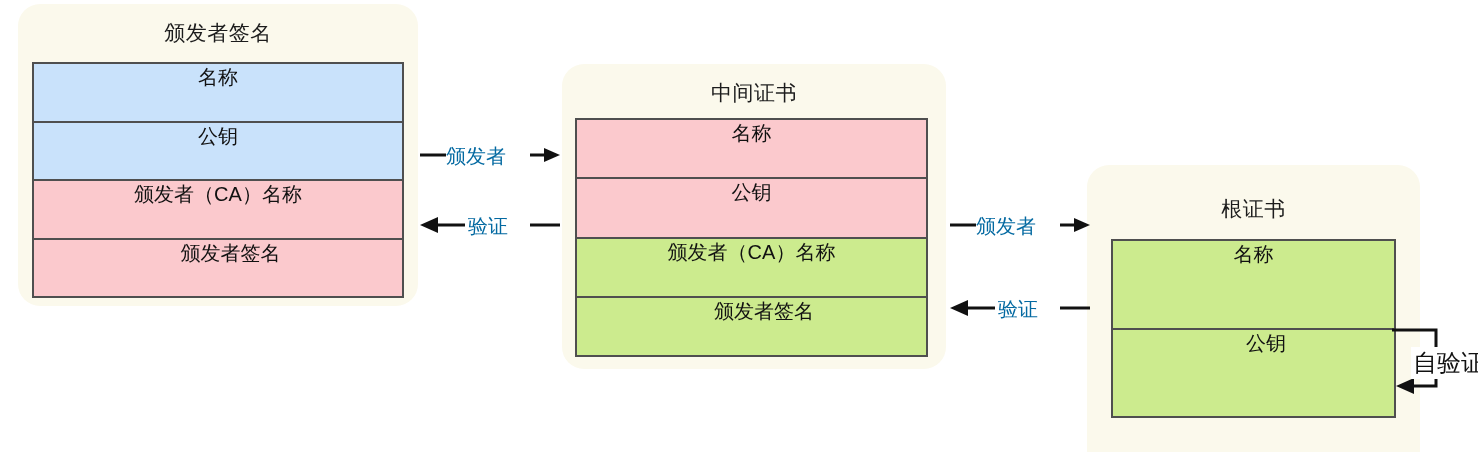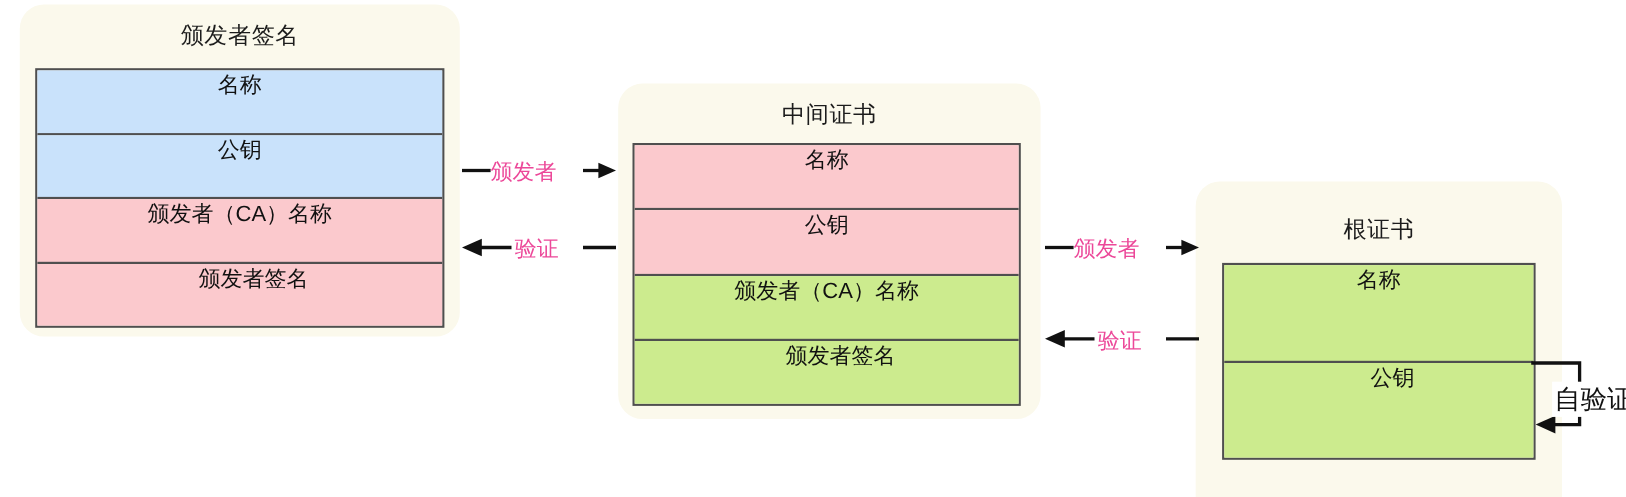--- a/index.html
+++ b/index.html
@@ -59,21 +59,21 @@
   .fill-green { background: #cceb8e; }
 
   
   .connector {
     position: absolute;
   }
   .connector svg { display: block; overflow: visible; }
   .conn-label {
     position: absolute;
     font-size: 20px;
-    color: #ec4899;
+    color: #0369a1;
     white-space: nowrap;
     background: transparent;
   }
   .loop-label {
     position: absolute;
     font-size: 24px;
     color: #111111;
     white-space: nowrap;
     background: #ffffff;
     padding: 0 2px;
@@ -93,21 +93,21 @@
     </div>
     <div class="cert-row fill-pink">
       <span>颁发者（CA）名称</span>
     </div>
     <div class="cert-row fill-pink">
       <span>颁发者签名</span>
     </div>
   </div>
 </div>
 
-<div class="cert-panel" style="left:562px; top:76px; width:384px; height:305px;">
+<div class="cert-panel" style="left:562px; top:64px; width:384px; height:305px;">
   <div class="cert-title" style="top:18px;">中间证书</div>
   <div class="cert-table" style="left:13px; top:54px; width:353px; height:239px;">
     <div class="cert-row fill-pink">
       <span>名称</span>
     </div>
     <div class="cert-row fill-pink">
       <span>公钥</span>
     </div>
     <div class="cert-row fill-green">
       <span>颁发者（CA）名称</span>

